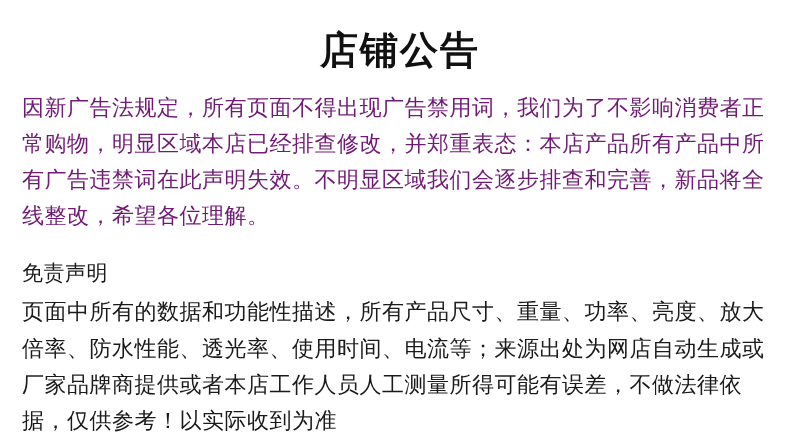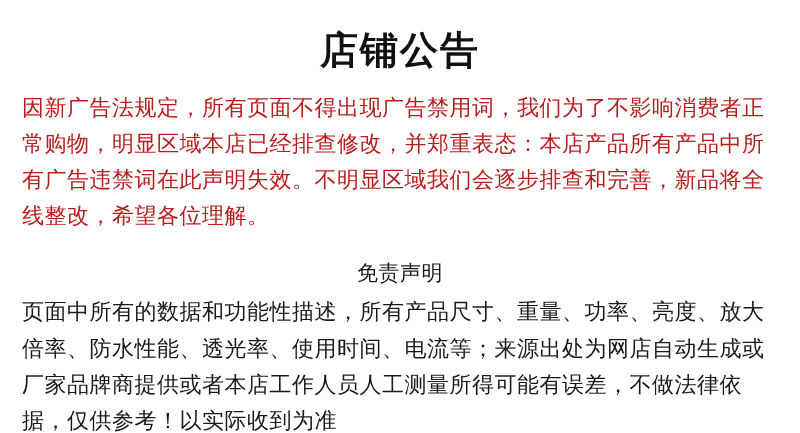--- a/index.html
+++ b/index.html
@@ -27,33 +27,32 @@
     font-size: 38px;
     font-weight: bold;
     letter-spacing: 2px;
     color: #111111;
     margin: 18px 0 16px 0;
     line-height: 1.2;
   }
   .body-paragraph {
     font-size: 22px;
     line-height: 1.65;
-    color: #b91c1c;
+    color: #701a75;
     text-align: left;
     letter-spacing: 0.5px;
     margin: 0 0 22px 0;
     word-break: break-all;
   }
   .disclaimer-heading {
     font-size: 21px;
     line-height: 1.6;
     color: #1a1a1a;
     letter-spacing: 0.5px;
     margin: 0 0 4px 0;
-    text-align: center;
   }
   .disclaimer-body {
     font-size: 22px;
     line-height: 1.65;
     color: #1a1a1a;
     letter-spacing: 0.5px;
     margin: 0;
     word-break: break-all;
   }
 </style>

